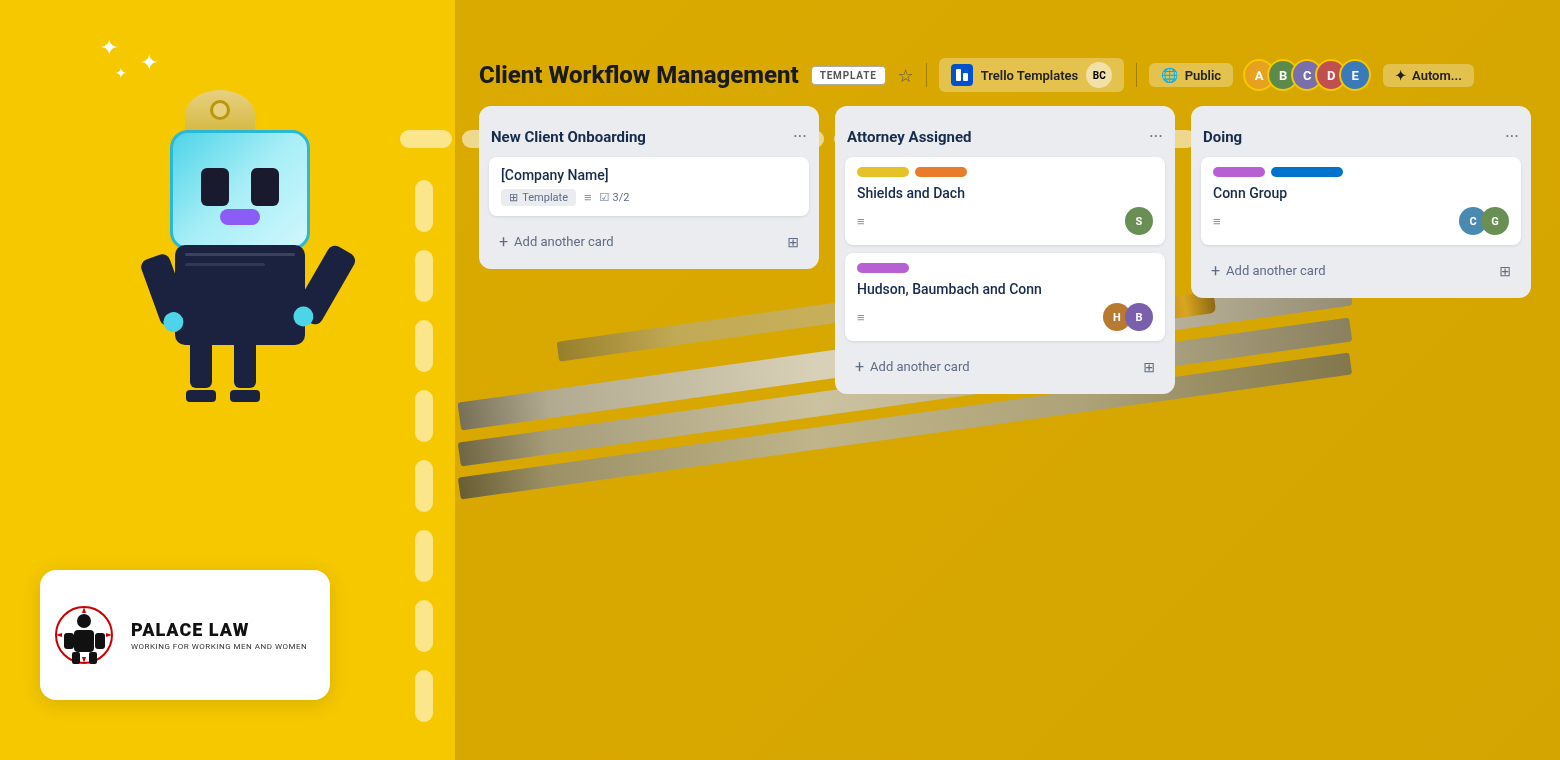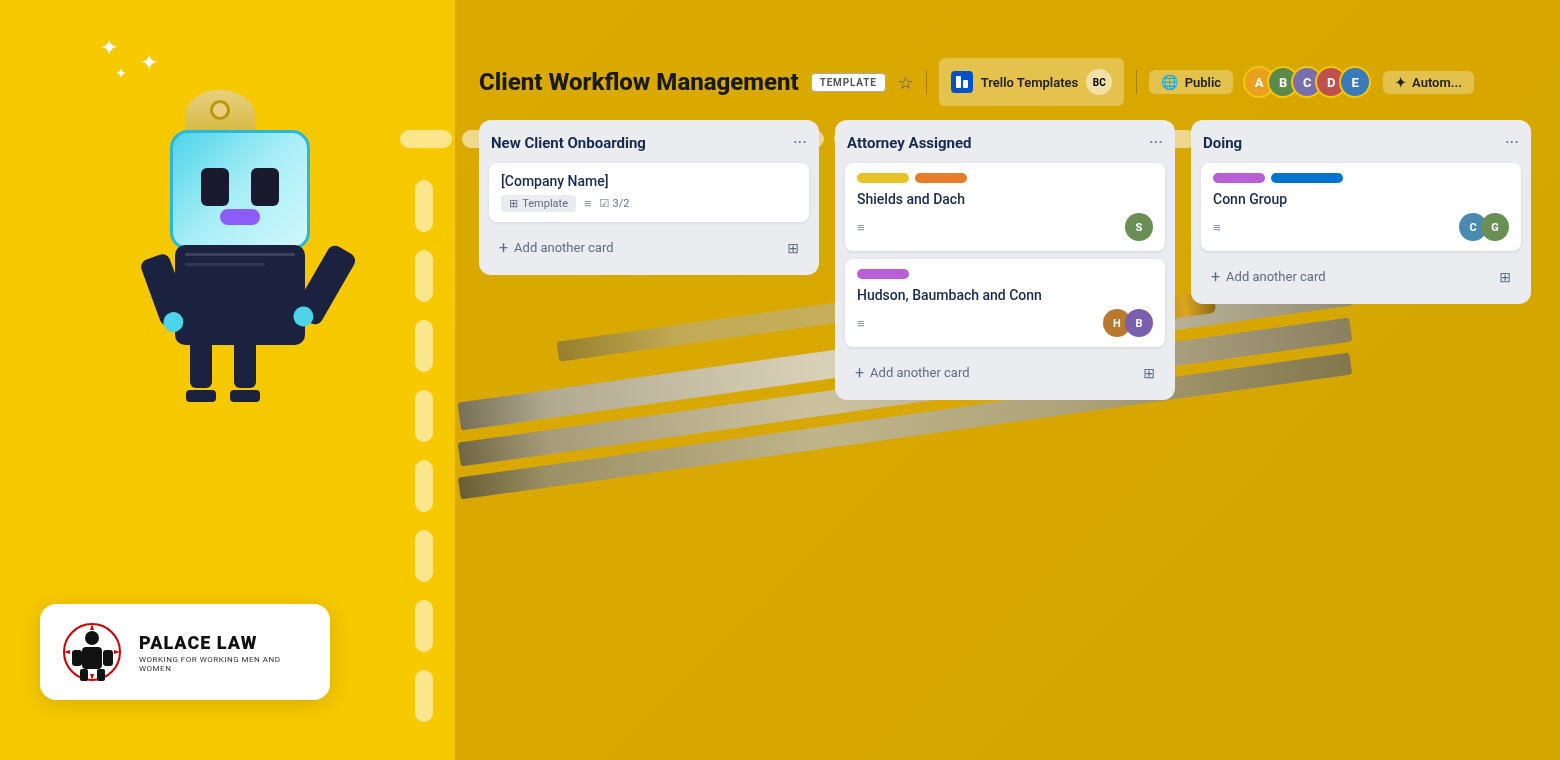--- a/index.html
+++ b/index.html
@@ -201,26 +201,26 @@
       margin-top: 2px;
       margin-left: -4px;
     }
 
     
     .palace-card {
       position: absolute;
       bottom: 60px;
       left: 40px;
       width: 290px;
-      height: 96px;
+      height: 130px;
       background: #fff;
       border-radius: 16px;
       display: flex;
       align-items: center;
-      padding: 16px 20px;
+      padding: 16px 12px;
       gap: 14px;
       box-shadow: 0 4px 20px rgba(0,0,0,0.12);
     }
     .palace-logo-icon {
       width: 65px;
       height: 65px;
       flex-shrink: 0;
     }
     .palace-text {
       display: flex;
@@ -270,21 +270,21 @@
       width: 1px;
       height: 24px;
       background: rgba(0,0,0,0.25);
     }
     .trello-badge {
       display: flex;
       align-items: center;
       gap: 8px;
       background: rgba(255,255,255,0.3);
       border-radius: 6px;
-      padding: 11px 12px;
+      padding: 4px 12px;
     }
     .trello-icon-box {
       width: 22px;
       height: 22px;
       background: #0052cc;
       border-radius: 4px;
       display: flex;
       align-items: center;
       justify-content: center;
     }
@@ -373,21 +373,21 @@
       gap: 16px;
       padding: 0 24px;
       align-items: flex-start;
     }
 
     
     .column {
       width: 340px;
       background: #ebecf0;
       border-radius: 12px;
-      padding: 12px 10px 10px 10px;
+      padding: 20px 10px 10px 10px;
       flex-shrink: 0;
     }
 
     .column-header {
       display: flex;
       align-items: center;
       justify-content: space-between;
       margin-bottom: 10px;
       padding: 0 2px;
     }

